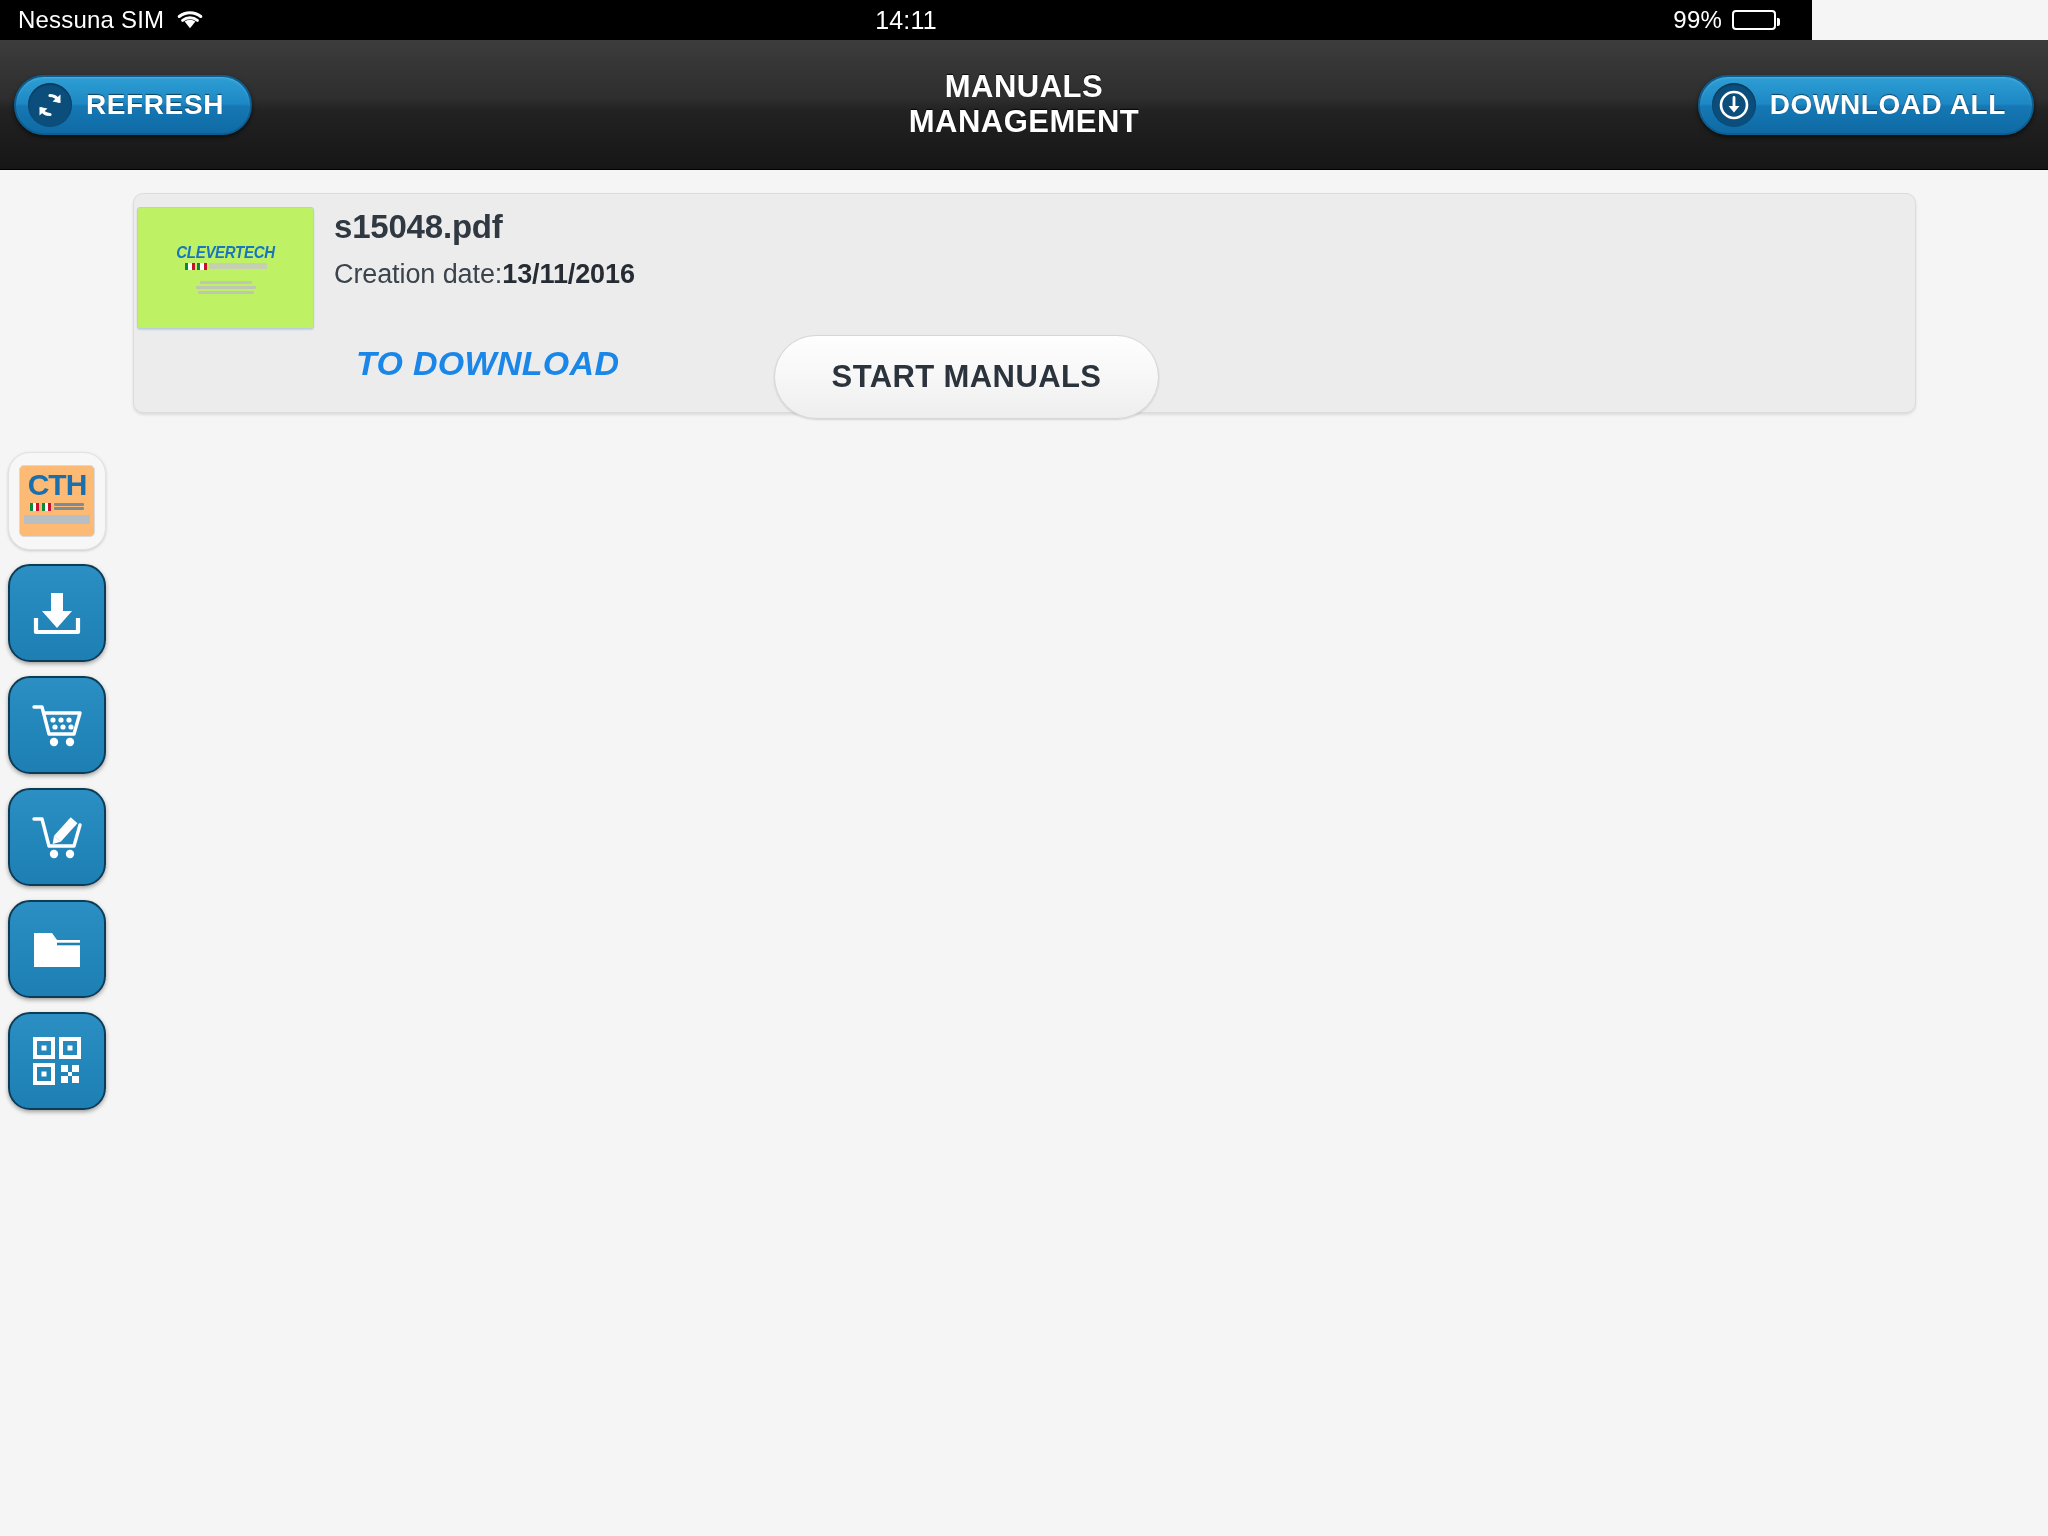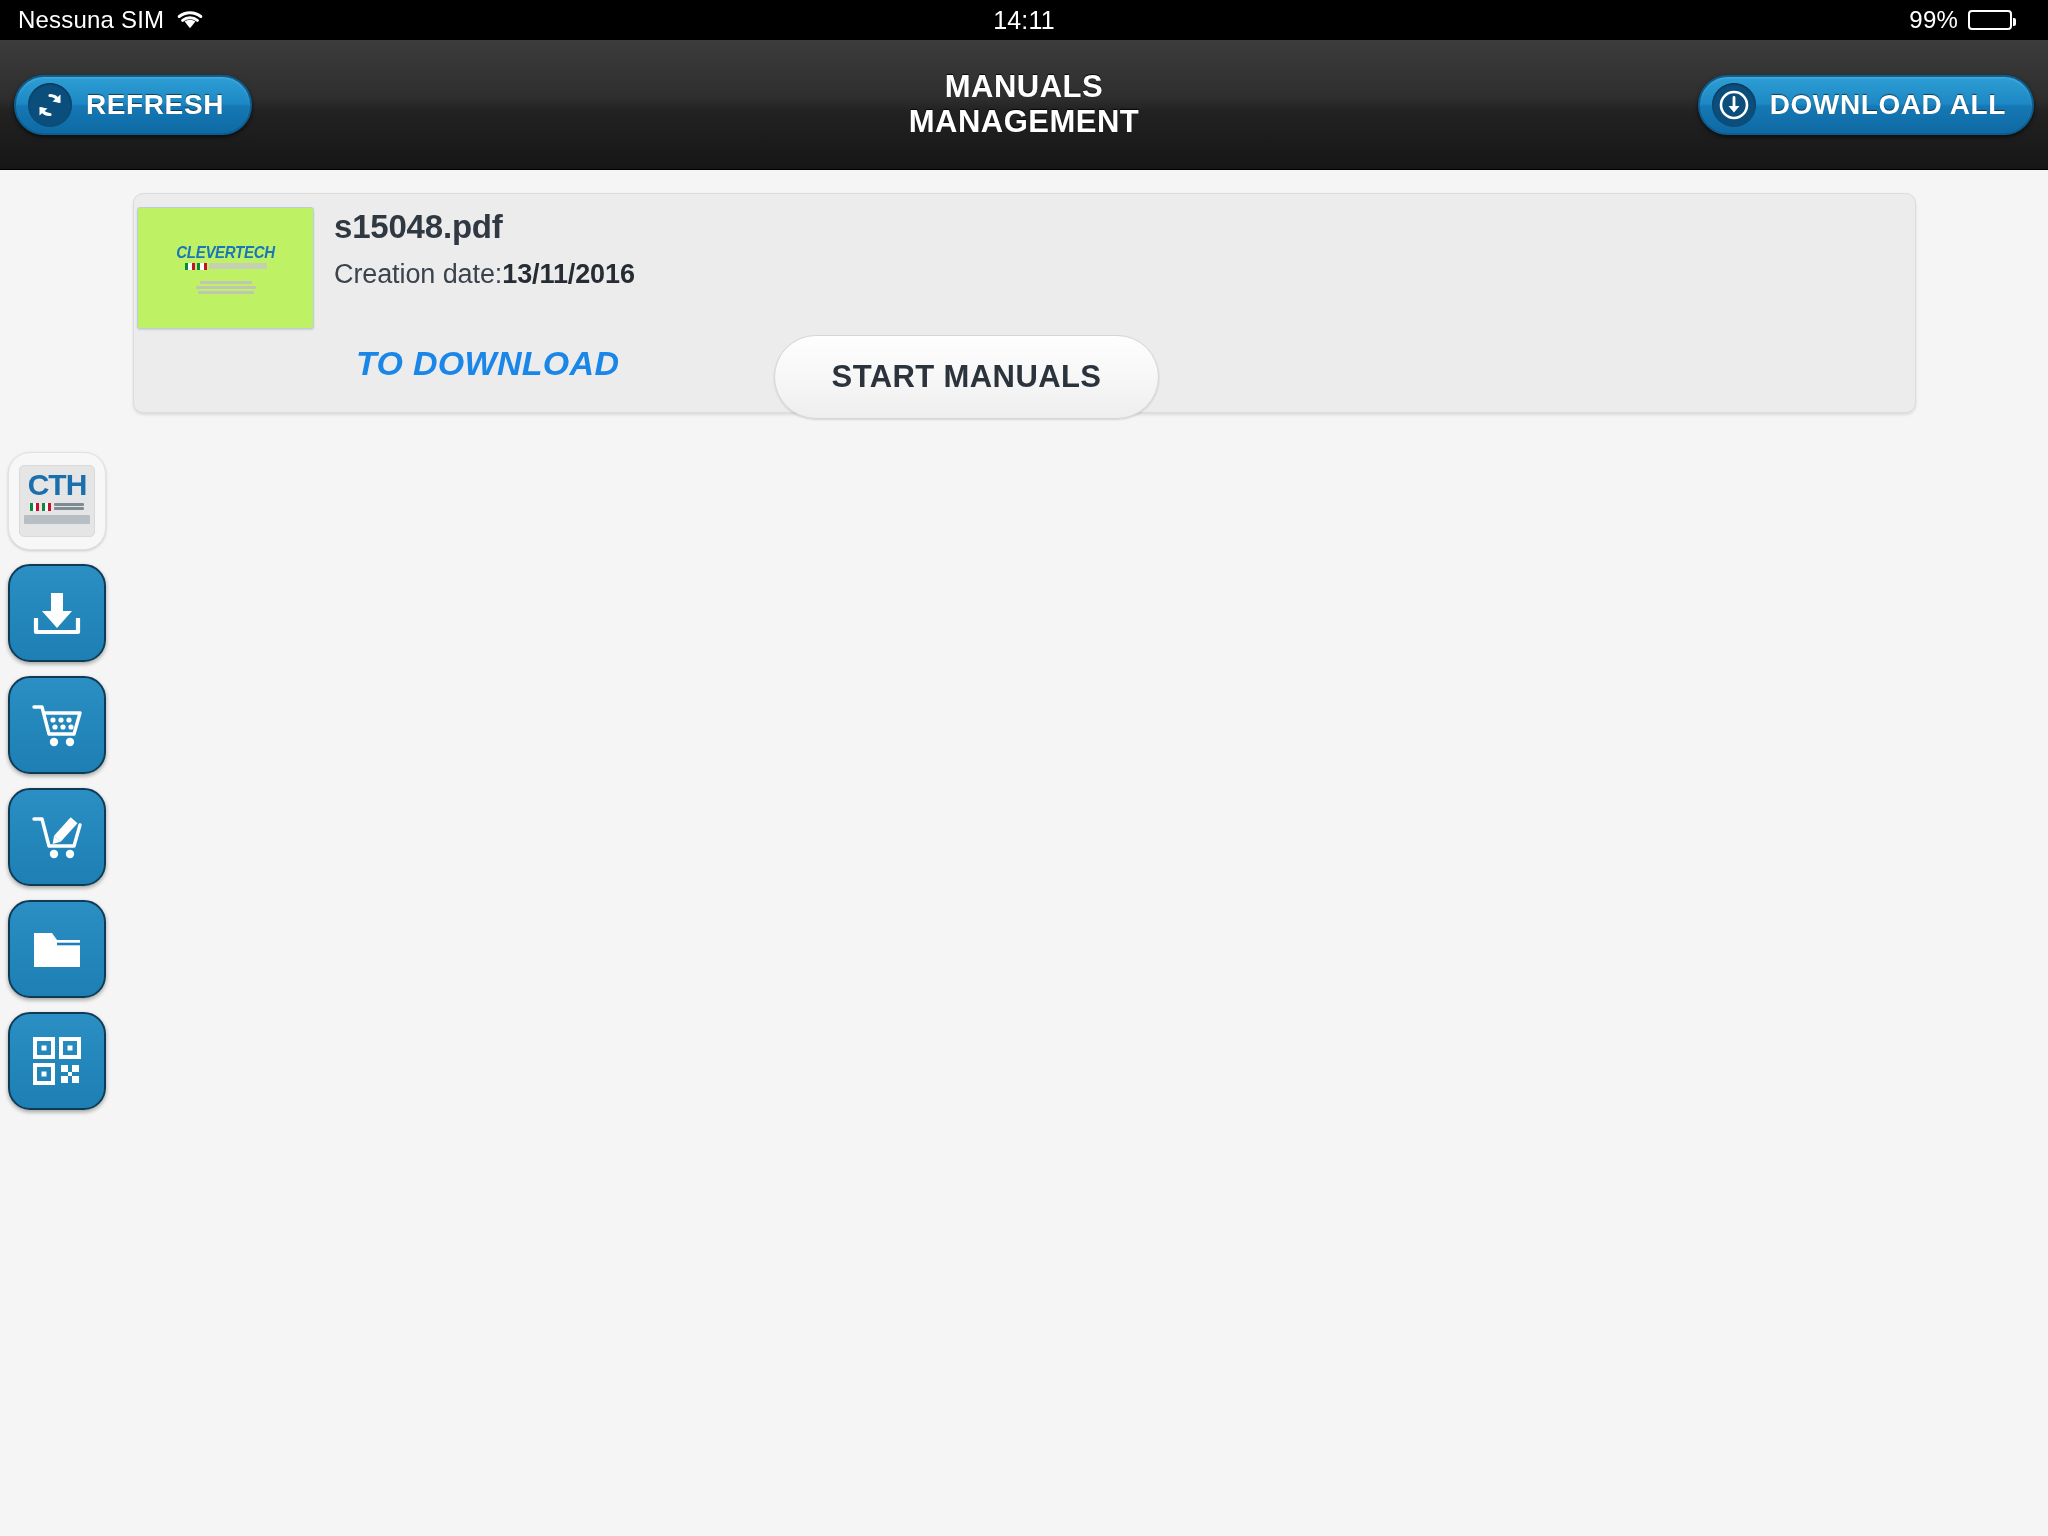--- a/index.html
+++ b/index.html
@@ -13,21 +13,21 @@
   body {
     font-family: "Liberation Sans", sans-serif;
     background: #f5f5f6;
     position: relative;
   }
 
   
   #status-bar {
     position: absolute;
     top: 0; left: 0;
-    width: 2048px;
+    width: 1812px;
     height: 40px;
     background: #000000;
     color: #ffffff;
     display: flex;
     align-items: center;
     font-size: 24px;
     letter-spacing: 0.2px;
   }
   #status-left {
     display: flex;
@@ -275,21 +275,21 @@
     border: 2px solid #0e3c56;
     box-shadow: 0 2px 4px rgba(0,0,0,0.35);
   }
   .dock-logo {
     background: #f7f7f7;
     border: 1px solid #e2e2e2;
     box-shadow: 0 1px 3px rgba(0,0,0,0.18);
   }
   #logo-card {
     width: 76px; height: 72px;
-    background: #e5e5e5;
+    background: #fdba74;
     border: 1px solid #d9d9d9;
     border-radius: 5px;
     display: flex;
     flex-direction: column;
     align-items: center;
     justify-content: flex-start;
     padding-top: 5px;
     overflow: hidden;
   }
   #logo-cth-text {

